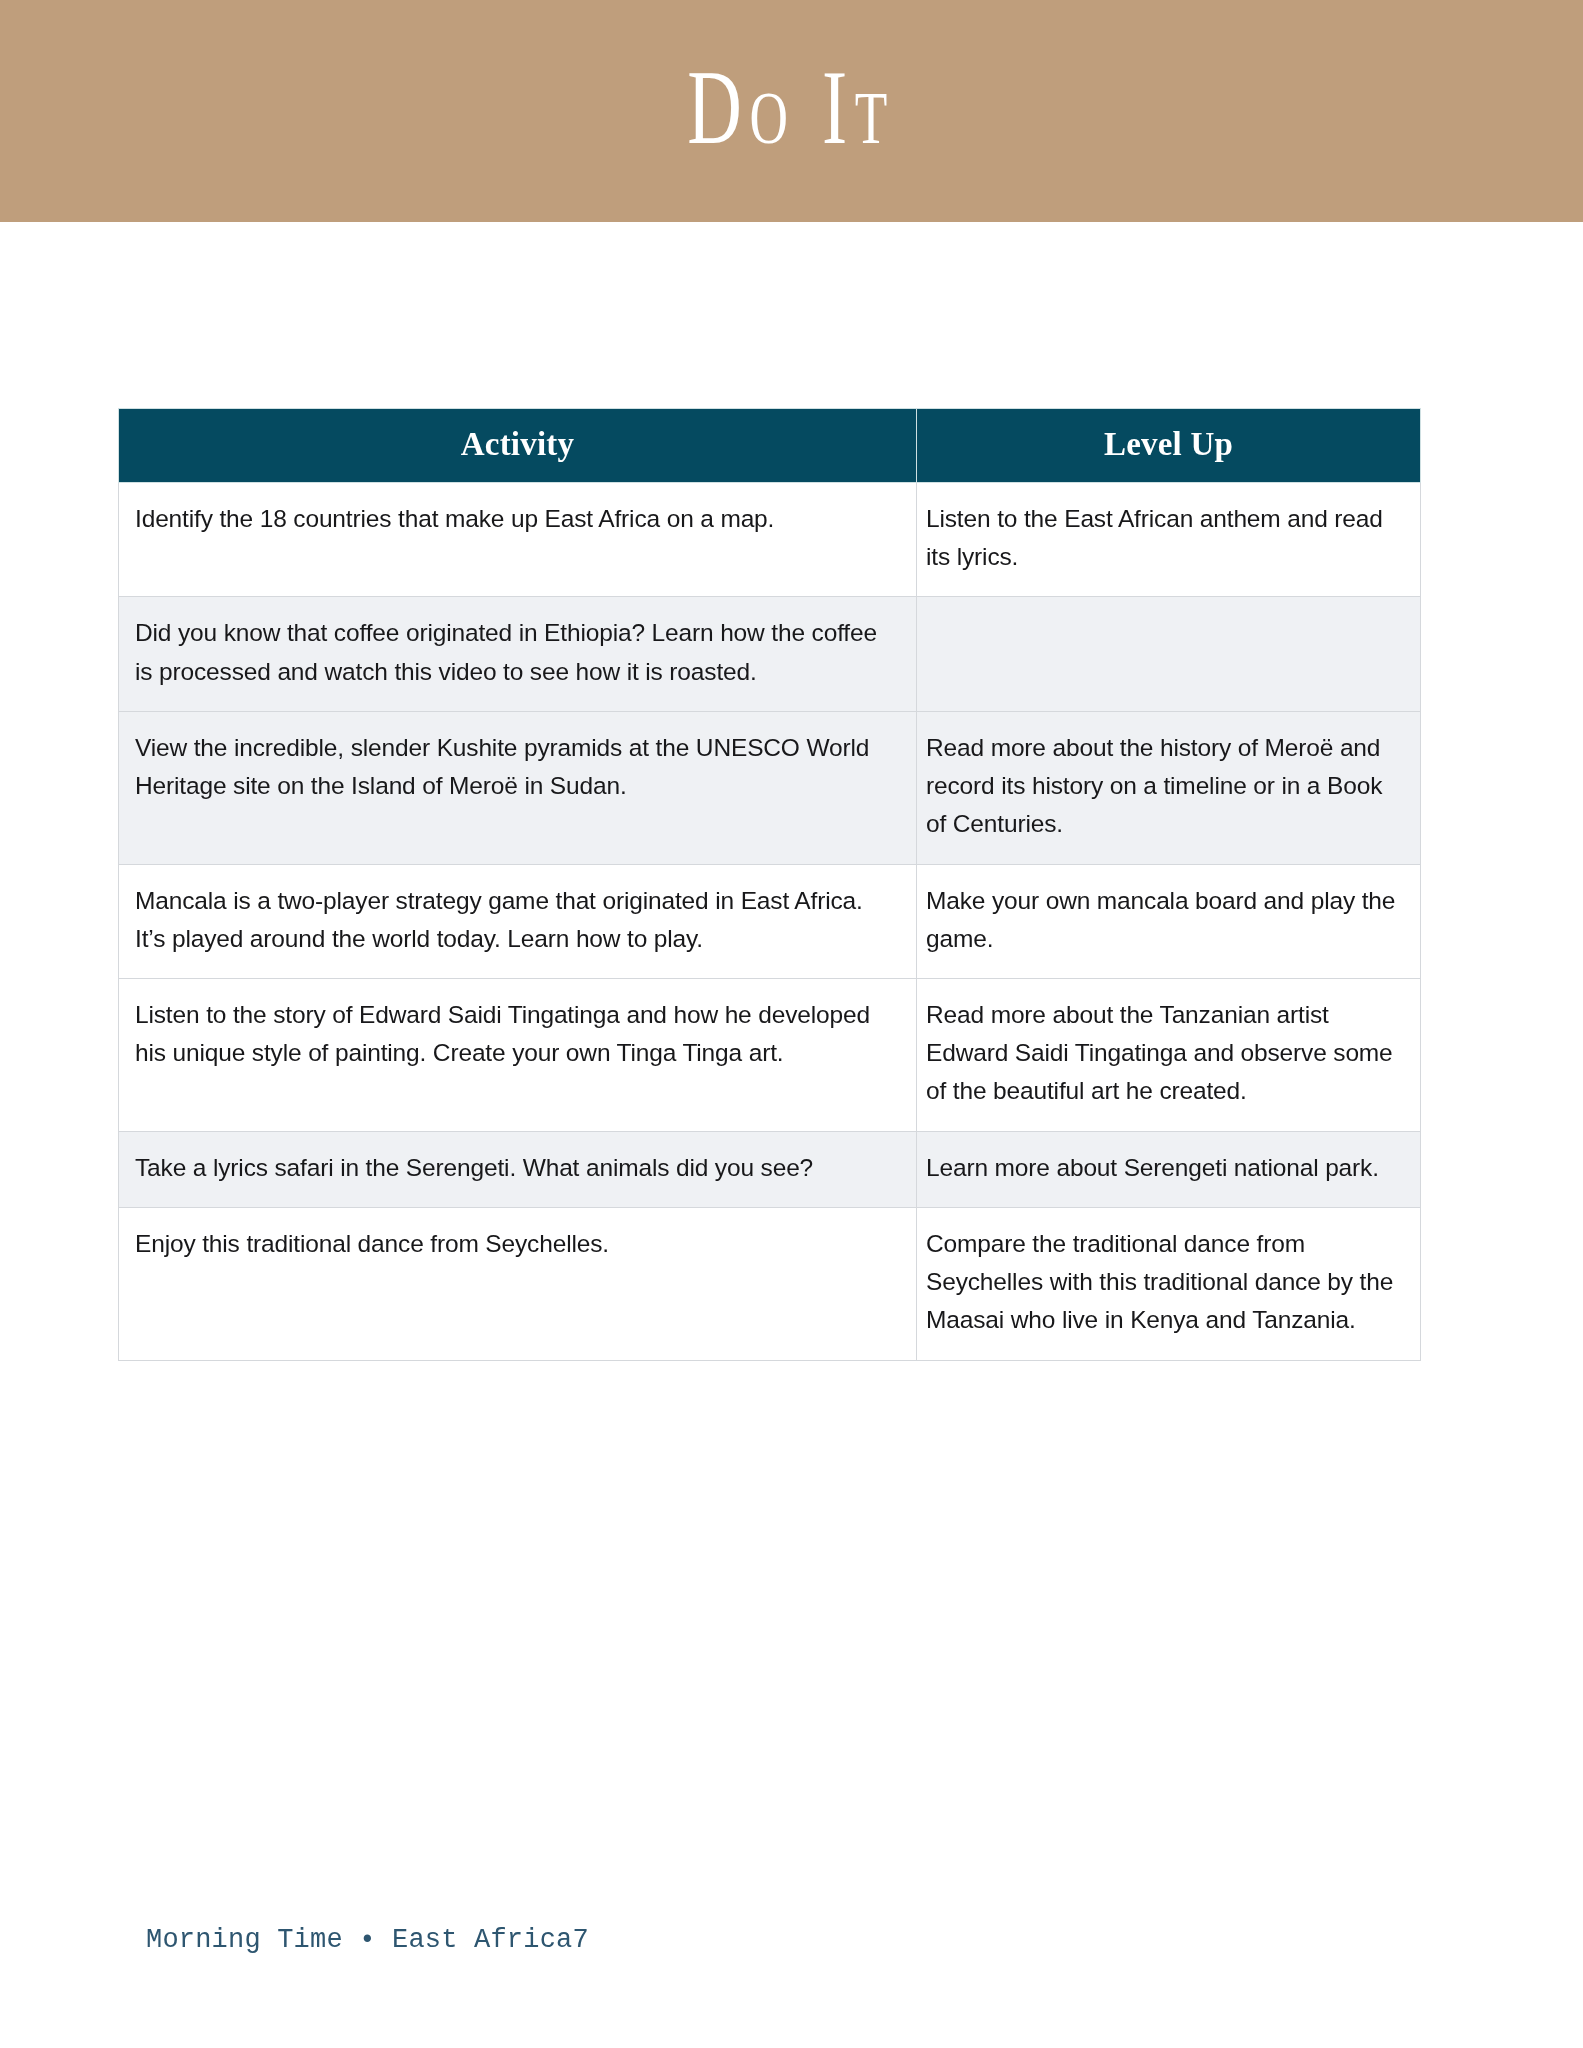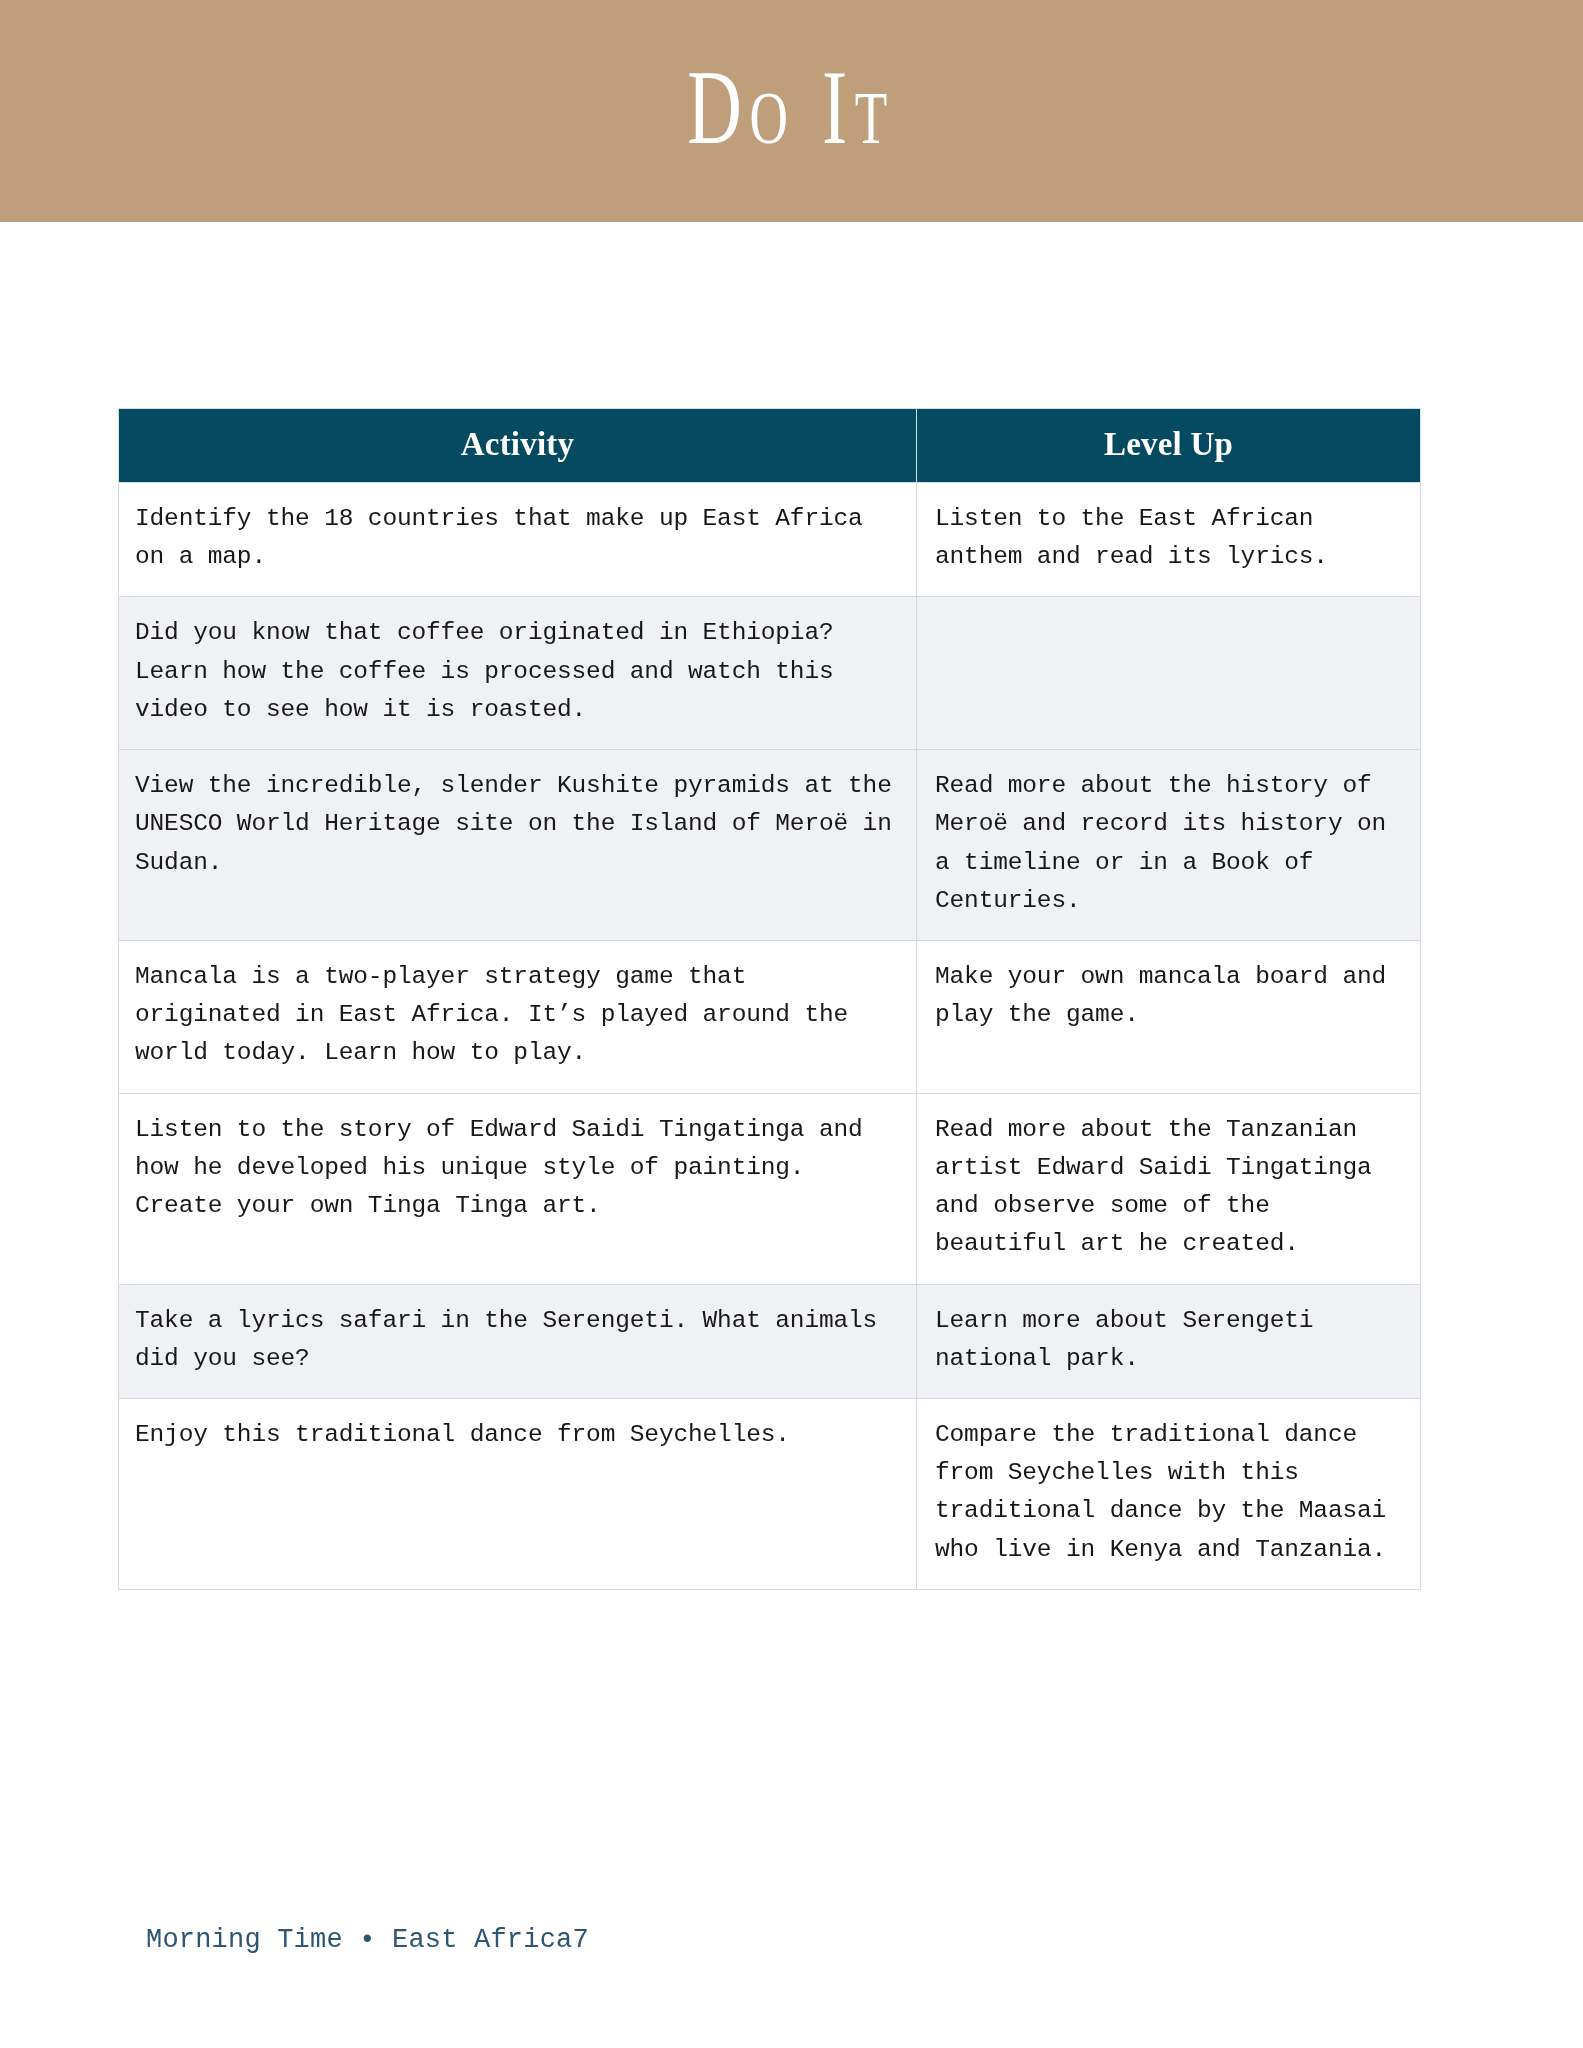--- a/index.html
+++ b/index.html
@@ -71,35 +71,35 @@
     text-align: center;
     padding: 17px 10px 19px 10px;
     border: 1px solid #cfe0e2;
     letter-spacing: 0.2px;
   }
 
   tbody td {
     border: 1px solid #d5d8dc;
     padding: 17px 22px 20px 16px;
     vertical-align: top;
-    font-family: Liberation Mono, monospace;
+    font-family: Liberation Sans, sans-serif;
     font-size: 24.5px;
     line-height: 1.56;
     color: #18181a;
     font-weight: 300;
     letter-spacing: -0.15px;
   }
   tbody tr.shaded td {
     background: #eff1f4;
   }
   tbody tr.plain td {
     background: #ffffff;
   }
   td.level-col {
-    padding-left: 18px;
+    padding-left: 9px;
   }
   td .cell-text {
     display: block;
   }
 
   
   .footer {
     position: absolute;
     left: 130px;
     right: 130px;

